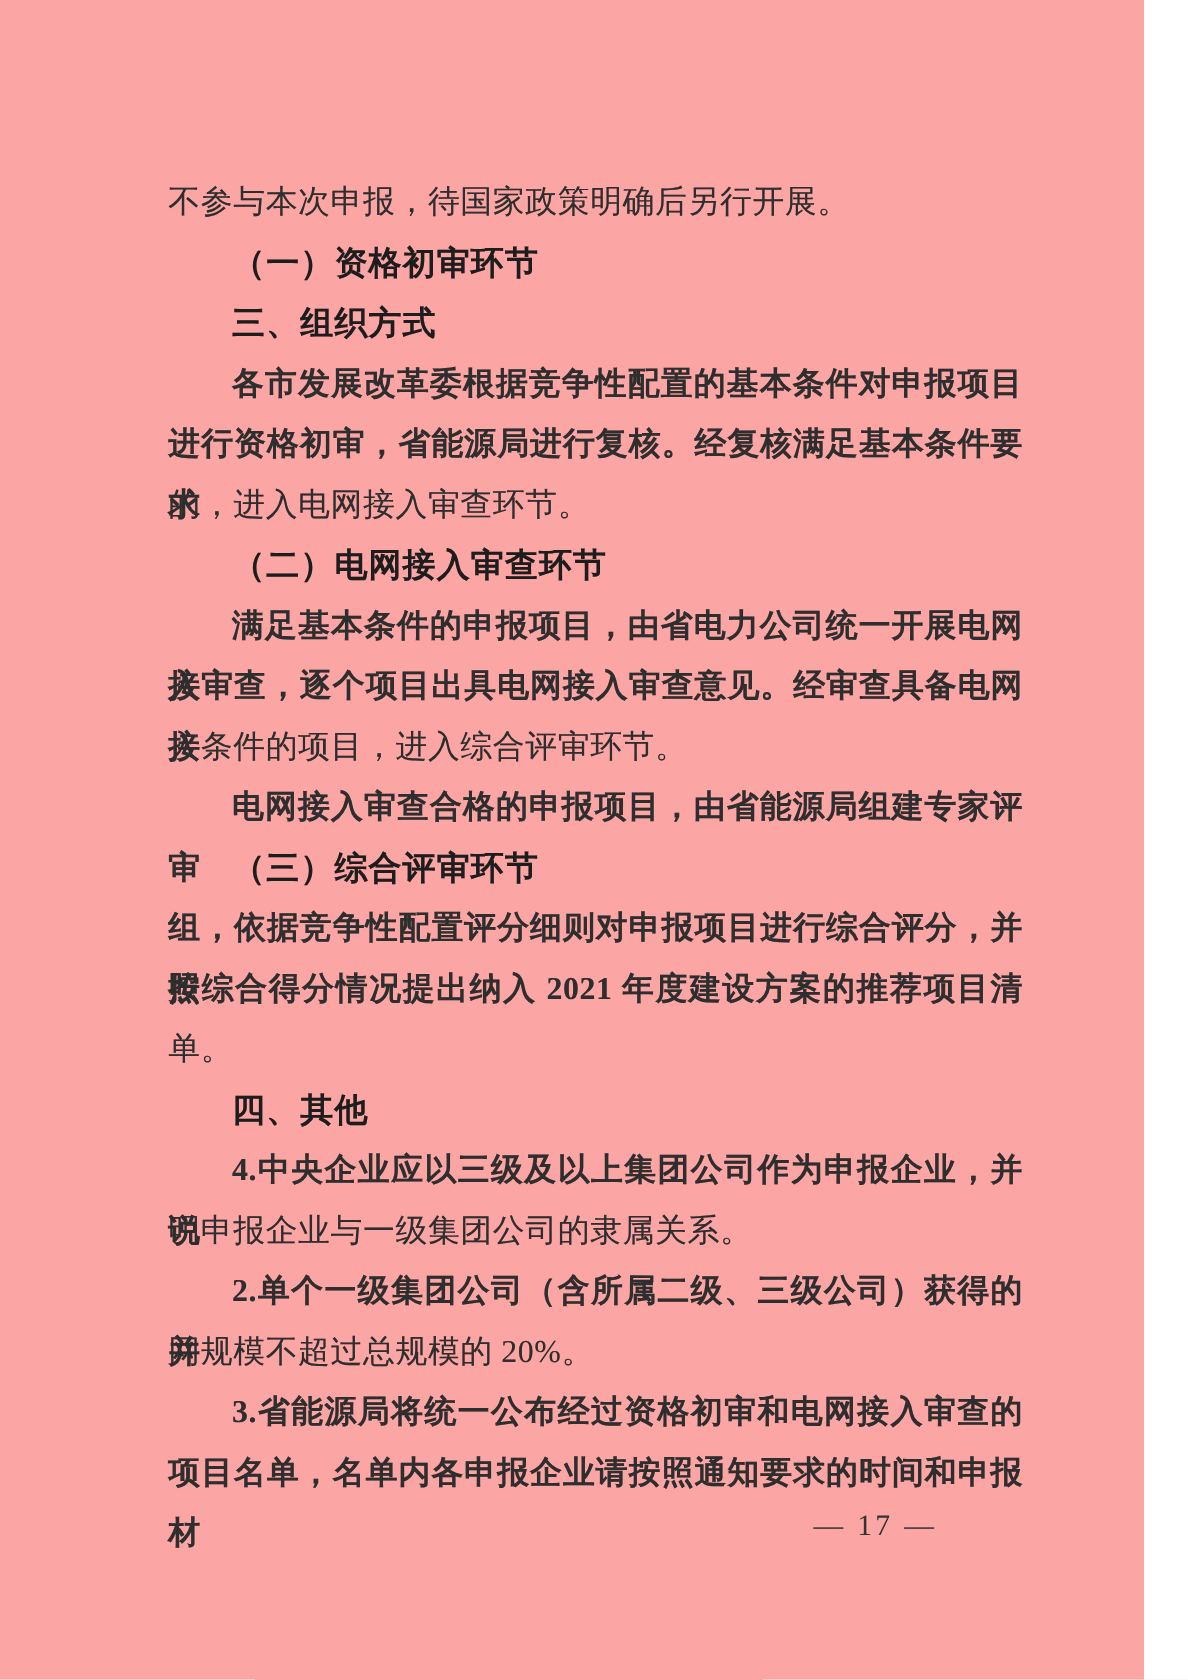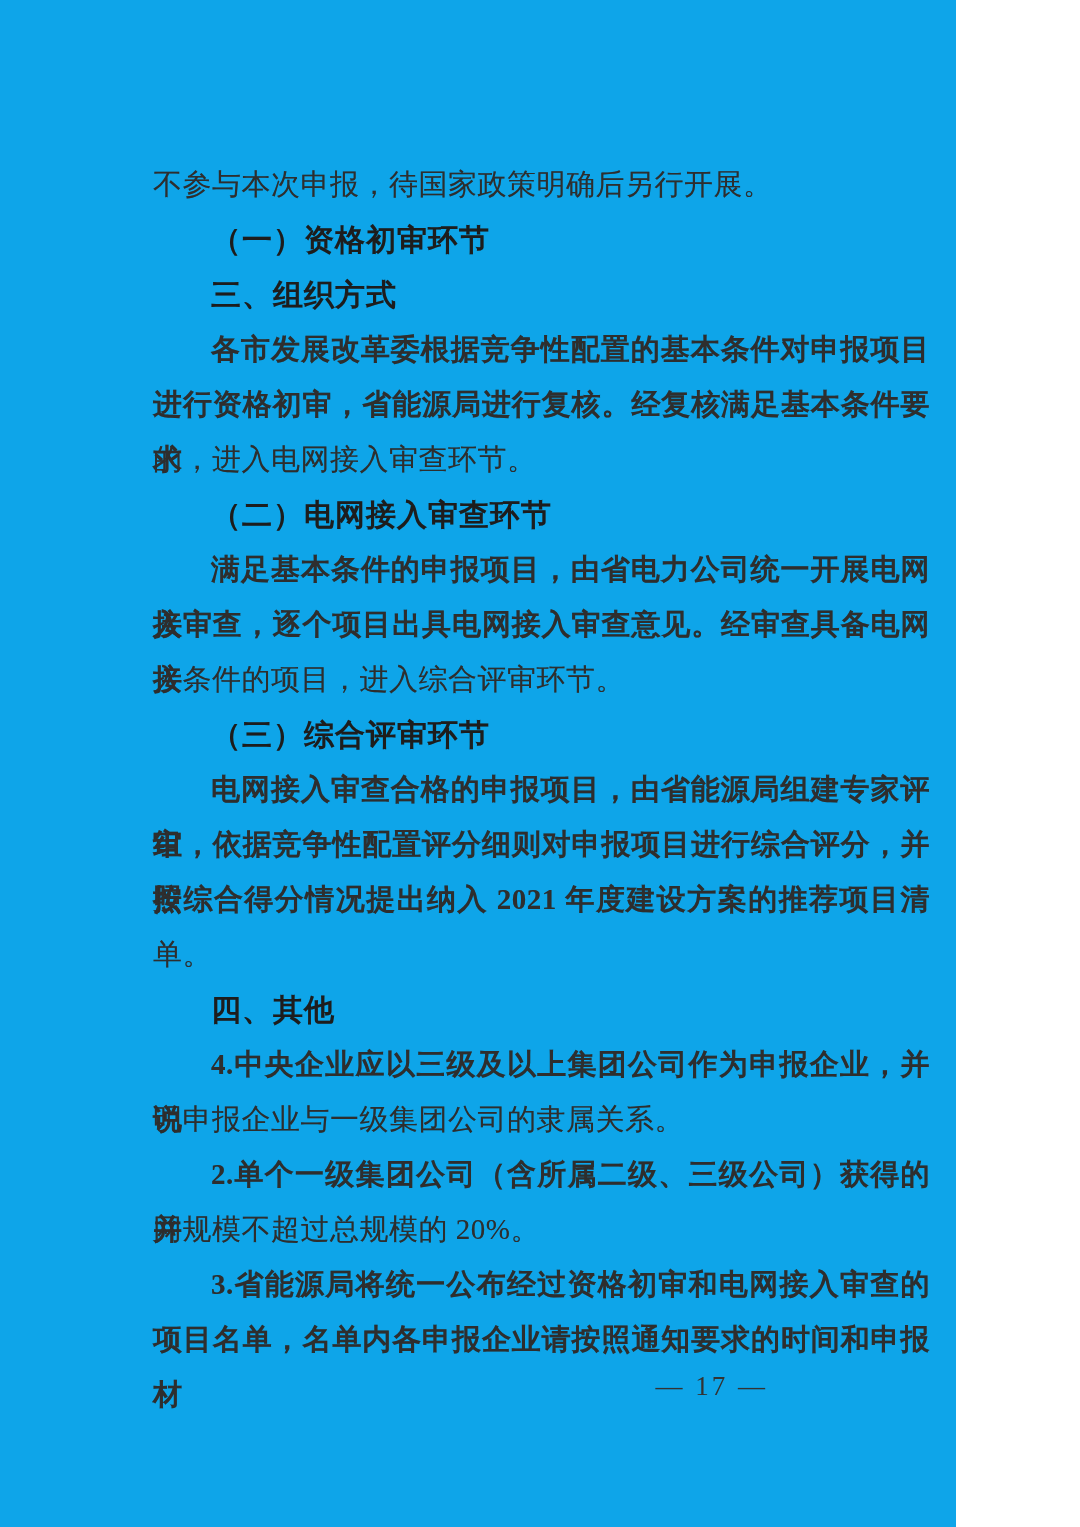--- a/index.html
+++ b/index.html
@@ -2,26 +2,27 @@
 <html lang="zh"><head>
 <meta charset="utf-8">
 <style>
   html, body {
     margin: 0;
     padding: 0;
     background: #ffffff;
   }
   .page {
     position: relative;
-    width: 956px;
+    width: 1028px;
     height: 1527px;
-    background: #0ea5e9;
+    background: #fca5a5;
     overflow: hidden;
     font-family: "Liberation Serif", "DejaVu Serif", serif;
     color: #2b2b2b;
+    padding-left: 12px;
   }
   .text-column {
     position: absolute;
     left: 153px;
     top: 157px;
     width: 777px;
   }
   .line {
     height: 55px;
     line-height: 55px;
@@ -70,22 +71,22 @@
     <div class="line heading">三、组织方式</div>
     <div class="line fill indent">各市发展改革委根据竞争性配置的基本条件对申报项目</div>
     <div class="line fill">进行资格初审，省能源局进行复核。经复核满足基本条件要求</div>
     <div class="line">的，进入电网接入审查环节。</div>
 
     <div class="line heading">（二）电网接入审查环节</div>
     <div class="line fill indent">满足基本条件的申报项目，由省电力公司统一开展电网接</div>
     <div class="line fill">入审查，逐个项目出具电网接入审查意见。经审查具备电网接</div>
     <div class="line">入条件的项目，进入综合评审环节。</div>
 
+    <div class="line fill indent">电网接入审查合格的申报项目，由省能源局组建专家评审</div>
     <div class="line heading">（三）综合评审环节</div>
-    <div class="line fill indent">电网接入审查合格的申报项目，由省能源局组建专家评审</div>
     <div class="line fill">组，依据竞争性配置评分细则对申报项目进行综合评分，并按</div>
     <div class="line fill">照综合得分情况提出纳入 2021 年度建设方案的推荐项目清</div>
     <div class="line">单。</div>
 
     <div class="line heading">四、其他</div>
 
     <div class="line fill indent">4.中央企业应以三级及以上集团公司作为申报企业，并说</div>
     <div class="line">明申报企业与一级集团公司的隶属关系。</div>
 
     <div class="line fill indent">2.单个一级集团公司（含所属二级、三级公司）获得的并</div>

